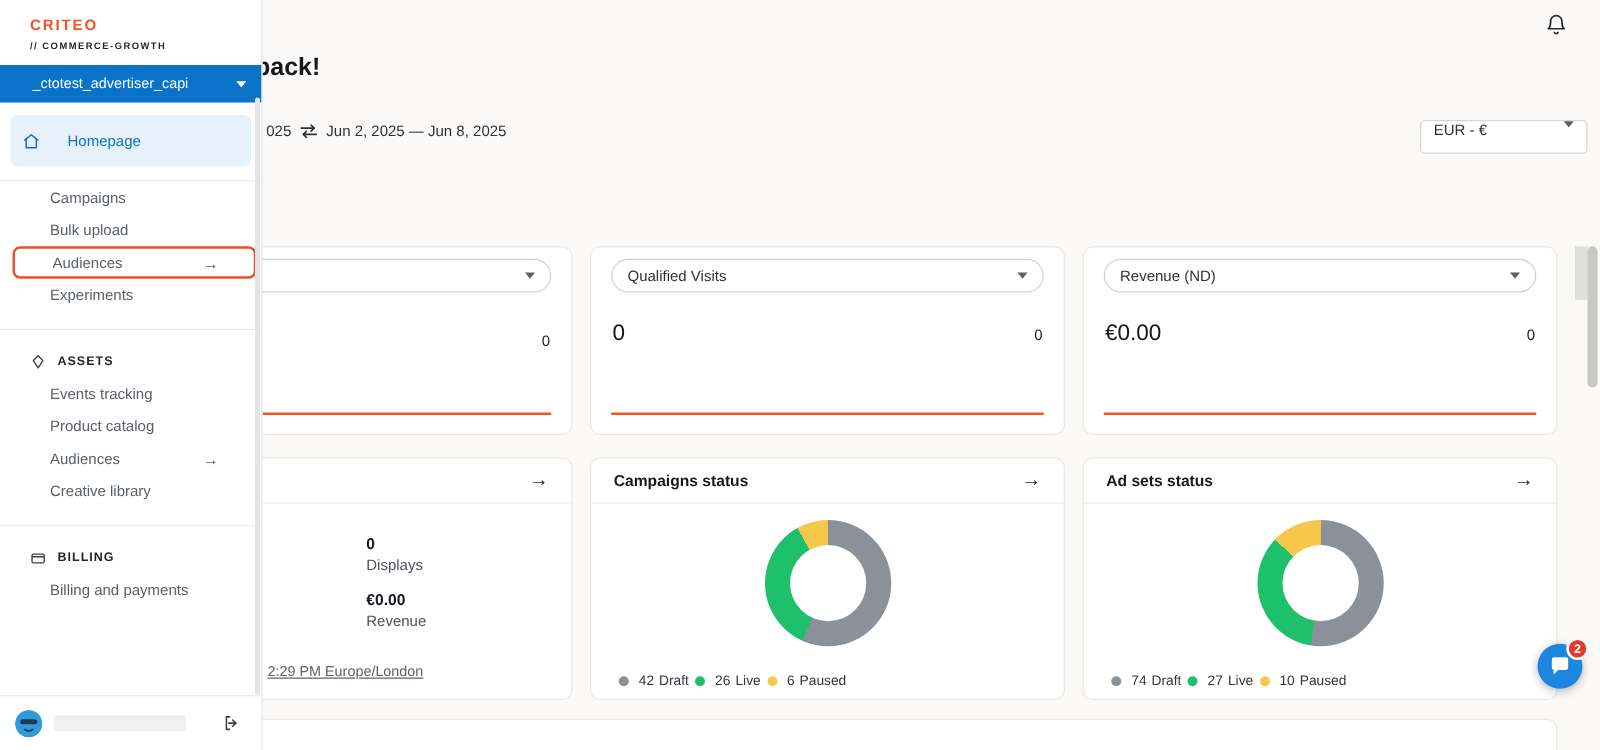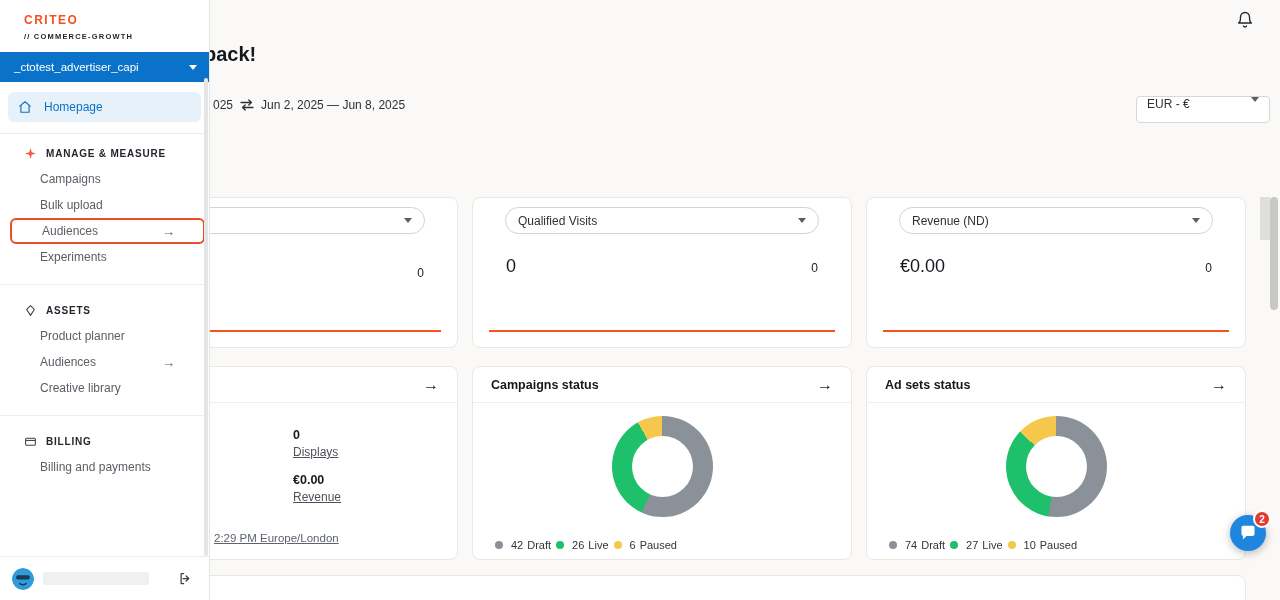--- a/index.html
+++ b/index.html
@@ -18,21 +18,21 @@
 
   
   .bell { position:absolute; top:10px; left:1236px; width:18px; height:20px; cursor:pointer; }
   .greeting { position:absolute; top:43px; left:111px; font-size:20px; font-weight:bold; color:#15191e; white-space:nowrap; }
   .date-row { position:absolute; top:98px; left:213px; display:flex; align-items:center; gap:7px; font-size:12px; color:#2c3138; cursor:pointer; }
   .currency { position:absolute; top:96px; left:1136px; width:134px; height:27px; background:#fff; border:1px solid #d8d7d4; border-radius:4px; display:flex; align-items:flex-start; padding:0 10px; font-size:12px; color:#2c3138; cursor:pointer; }
   .currency .caret { margin-left:auto; }
 
   
   .metrics { position:absolute; top:197px; left:78px; width:1168px; display:grid; grid-template-columns:repeat(3,1fr); gap:14px; }
-  .metric-card { background:#fff; border:1px solid #e9e8e4; border-radius:8px; height:151px; padding:9px 32px 0; position:relative; }
+  .metric-card { background:#fff; border:1px solid #e9e8e4; border-radius:8px; height:151px; padding:9px 16px 0; position:relative; }
   .metric-select { height:27px; border:1px solid #d3d2cf; border-radius:14px; display:flex; align-items:center; padding:0 12px; font-size:12px; color:#2c3138; background:#fff; cursor:pointer; }
   .metric-select .caret { margin-left:auto; }
   .metric-values { display:flex; justify-content:space-between; align-items:baseline; margin-top:22px; padding:0 1px; }
   .metric-value { font-size:18px; color:#15191e; min-height:21px; }
   .metric-right { font-size:12px; color:#15191e; }
   .sparkline { position:absolute; left:16px; right:16px; bottom:15px; height:2px; background:#f4541d; }
 
   
   .row2 { position:absolute; top:366px; left:78px; width:1168px; display:grid; grid-template-columns:repeat(3,1fr); gap:14px; }
   .panel { background:#fff; border:1px solid #e9e8e4; border-radius:8px; height:194px; position:relative; }
@@ -42,42 +42,42 @@
   .donut { position:absolute; top:49px; left:50%; margin-left:-50px; width:101px; height:101px; border-radius:50%; background:#d9d9d9; }
   .donut::after { content:""; position:absolute; inset:20px; background:#fff; border-radius:50%; }
   .legend { position:absolute; left:22px; bottom:8px; display:flex; flex-direction:row; gap:5px; }
   .legend-row { display:flex; align-items:center; gap:8px; font-size:11px; color:#30353b; height:12px; }
   .legend-dot { width:8px; height:8px; border-radius:50%; background:#999; flex:0 0 auto; }
   .legend-text { display:flex; gap:4px; }
 
   .live-stats { position:absolute; left:214px; top:62px; }
   .live-stat { margin-bottom:16px; }
   .live-stat-value { font-size:12.5px; font-weight:bold; color:#15191e; line-height:13px; }
-  .live-stat-label { font-size:12px; color:#4d525a; margin-top:4px; line-height:12px;text-decoration:underline; }
+  .live-stat-label { font-size:12px; color:#4d525a; margin-top:4px; line-height:12px; }
   .live-footer { position:absolute; left:135px; top:165px; font-size:11.5px; color:#5d636b; white-space:nowrap;text-decoration:underline; }
 
   
   .bottom-card { position:absolute; top:575px; left:78px; width:1168px; height:40px; background:#fff; border:1px solid #e9e8e4; border-radius:8px 8px 0 0; }
 
   
   .scroll-block { position:absolute; right:10px; top:197px; width:10px; height:43px; background:#dededb; z-index:25; }
   .scrollbar-thumb { position:absolute; right:2px; top:197px; width:8px; height:113px; background:#c8c8c5; border-radius:4px; z-index:26; cursor:grab; }
 
   
   .chat-fab { position:absolute; left:1230px; top:515px; width:36px; height:36px; border-radius:50%; background:#1f86e0; box-shadow:0 2px 8px rgba(0,0,0,.28); display:flex; align-items:center; justify-content:center; z-index:40; cursor:pointer; }
   .chat-badge { position:absolute; top:-5px; right:-5px; min-width:18px; height:18px; border-radius:9px; background:#e23b2e; border:2px solid #fff; color:#fff; font-size:10px; font-weight:bold; display:flex; align-items:center; justify-content:center; padding:0 3px; }
 
   
   .sidebar { position:absolute; left:0; top:0; width:210px; height:600px; background:#fff; border-right:1px solid #e3e5e7; z-index:10; }
   .logo-row { padding:13px 0 0 24px; display:flex; align-items:baseline; gap:5px; white-space:nowrap;flex-direction:column; }
   .logo-brand { color:#f4511e; font-weight:bold; font-size:12px; letter-spacing:1.5px; }
   .logo-suffix { color:#23272d; font-weight:bold; font-size:7.5px; letter-spacing:1.2px; }
-  .adv-bar { margin-top:11px; height:30px; background:#0a72c8; color:#fff; display:flex; align-items:center; padding:0 12px 0 14px; font-size:11.5px; cursor:pointer; }
+  .adv-bar { margin-top:11px; height:30px; background:#0a72c8; color:#fff; display:flex; align-items:center; padding:0 12px 0 26px; font-size:11.5px; cursor:pointer; }
   .adv-bar .caret { margin-left:auto; }
-  .home-item { margin:10px 8px 0; height:30px; border-radius:6px; background:#e7f1fa; color:#0a72c8; display:flex; align-items:center; gap:12px; padding:0 10px; font-size:12px; cursor:pointer; }
+  .home-item { margin:10px 8px 0; height:41px; border-radius:6px; background:#e7f1fa; color:#0a72c8; display:flex; align-items:center; gap:22px; padding:0 10px; font-size:12px; cursor:pointer; }
   .home-item svg { flex:0 0 auto; }
   .divider { border:none; border-top:1px solid #ececea; margin-top:11px; }
   .divider.mid { margin-top:14px; }
   .section-label { display:flex; align-items:center; gap:9px; padding-left:24px; height:26px; margin-top:6px; font-size:10px; font-weight:bold; letter-spacing:.8px; color:#23272d; }
   .section-label.spaced { margin-top:12px; }
   .nav-item { display:flex; align-items:center; height:26px; padding-left:40px; font-size:12px; color:#5a6067; cursor:pointer; position:relative; }
   .nav-arrow { position:absolute; right:34px; color:#5a6067; font-size:13px; line-height:1; }
   .nav-item.highlighted { margin:0 4px 0 10px; padding-left:30px; height:26px; border:2px solid #e8502a; border-radius:6px; }
   .nav-item.highlighted .nav-arrow { right:28px; }
   .sb-scroll { position:absolute; right:1px; top:78px; width:4px; height:478px; background:#e4e5e7; border-radius:2px; cursor:grab; }
@@ -252,26 +252,20 @@
   <div class="home-item">
     <svg width="14" height="14" viewBox="0 0 24 24" fill="none" stroke="#0a72c8" stroke-width="2" stroke-linecap="round" stroke-linejoin="round">
       <path d="M3 10.5 12 3l9 7.5"></path>
         <path d="M5 9.5V21h14V9.5"></path>
     </svg>
     <span>Homepage</span>
   </div>
 
   <hr class="divider">
 
-  <div class="section-label">
-    <svg class="section-icon" width="13" height="13" viewBox="0 0 24 24" fill="#ef5a3a">
-      <path d="M12 2l2.2 7.8L22 12l-7.8 2.2L12 22l-2.2-7.8L2 12l7.8-2.2z"></path>
-    </svg>
-    <span>MANAGE &amp; MEASURE</span>
-  </div>
   <div class="nav-item">
     <span>Campaigns</span>
   </div>
   <div class="nav-item">
     <span>Bulk upload</span>
   </div>
   <div class="nav-item highlighted">
     <span>Audiences</span>
     <span class="nav-arrow">→</span>
   </div>
@@ -281,21 +275,24 @@
 
   <hr class="divider mid">
 
   <div class="section-label spaced">
     <svg class="section-icon" width="13" height="13" viewBox="0 0 24 24" fill="none" stroke="#3c4248" stroke-width="2" stroke-linejoin="round">
       <path d="M12 3l7 7-7 11-7-11z"></path>
     </svg>
     <span>ASSETS</span>
   </div>
   <div class="nav-item">
-    <span>Product planner</span>
+    <span>Events tracking</span>
+  </div>
+  <div class="nav-item">
+    <span>Product catalog</span>
   </div>
   <div class="nav-item">
     <span>Audiences</span>
     <span class="nav-arrow">→</span>
   </div>
   <div class="nav-item">
     <span>Creative library</span>
   </div>
 
   <hr class="divider mid">

